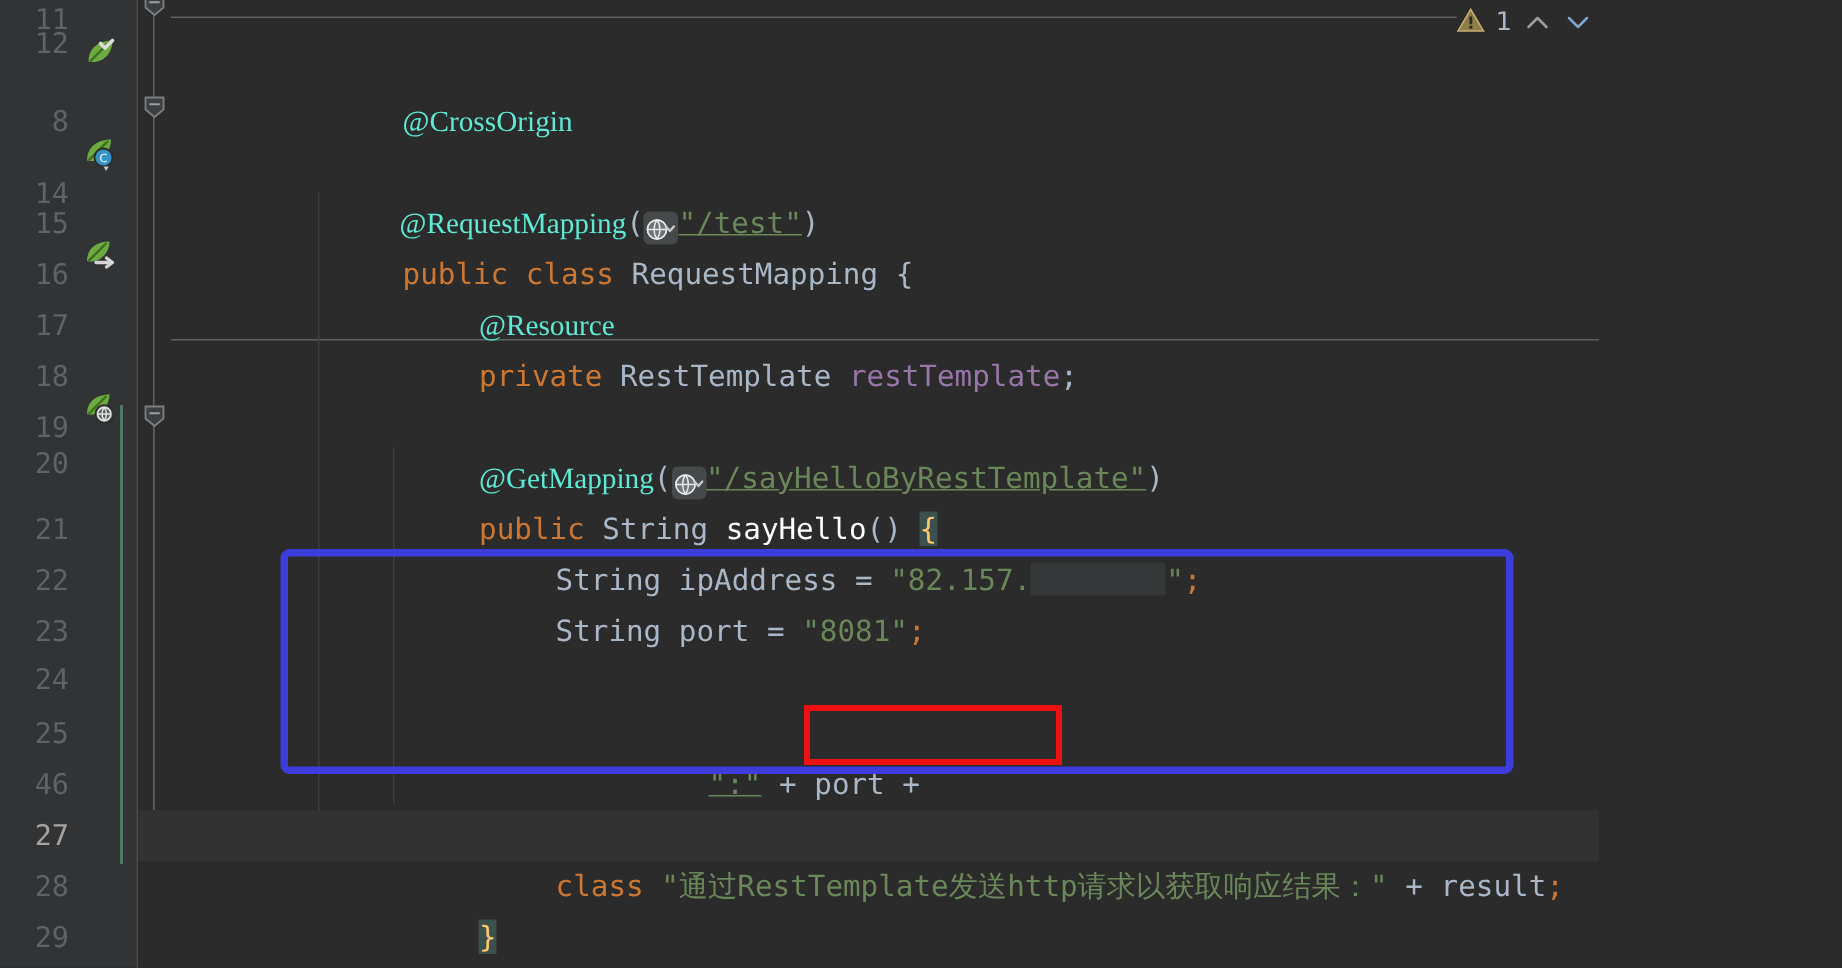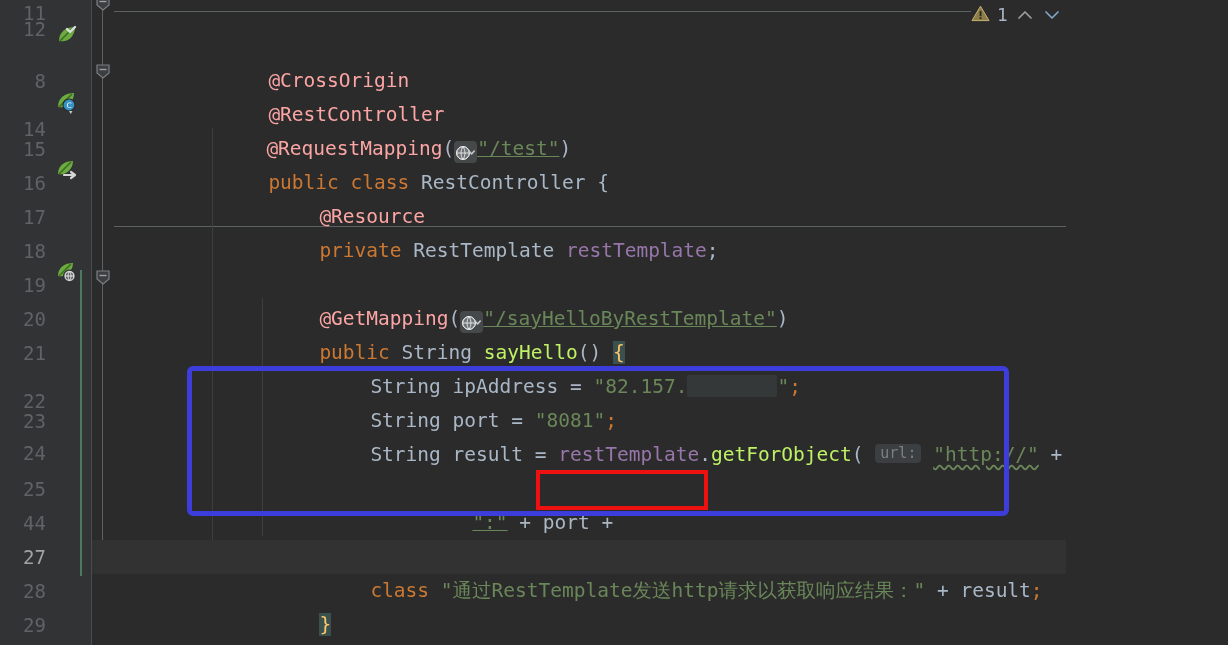--- a/index.html
+++ b/index.html
@@ -112,26 +112,26 @@
 
   
   .indent-guide {
     position: absolute;
     width: 1px;
     background: #3b3f41;
   }
 
   
   .kw       { color: #cc7832; }
-  .anno     { color: #fca5a5; }
+  .anno     { color: #5eead4; font-family: Liberation Serif, serif; }
   .type     { color: #a9b7c6; }
   .cls      { color: #a9b7c6; }
   .ident    { color: #a9b7c6; }
   .field    { color: #9876aa; }
-  .method   { color: #bef264; }
+  .method   { color: #ffffff; }
   .str      { color: #6a8759; }
   .punct    { color: #a9b7c6; }
   .paren    { color: #a9b7c6; }
   .brace-hl { background: #3b514d; color: #ffc66d; }
   .strlink  { color: #6a8759; text-decoration: underline; }
 
   .squiggle {
     text-decoration: underline;
     text-decoration-style: wavy;
     text-decoration-color: #6a8759;
@@ -233,27 +233,27 @@
   <div class="lineno-col">
     <div class="lineno" style="top:-4px">11</div>
     <div class="lineno" style="top:12px">12</div>
     <div class="lineno" style="top:64px">8</div>
     <div class="lineno" style="top:112px">14</div>
     <div class="lineno" style="top:132px">15</div>
     <div class="lineno" style="top:166px">16</div>
     <div class="lineno" style="top:200px">17</div>
     <div class="lineno" style="top:234px">18</div>
     <div class="lineno" style="top:268px">19</div>
-    <div class="lineno" style="top:302px">20</div>
+    <div class="lineno" style="top:292px">20</div>
     <div class="lineno" style="top:336px">21</div>
-    <div class="lineno" style="top:384px">22</div>
+    <div class="lineno" style="top:370px">22</div>
     <div class="lineno" style="top:404px">23</div>
     <div class="lineno" style="top:436px">24</div>
     <div class="lineno" style="top:472px">25</div>
-    <div class="lineno" style="top:506px">44</div>
+    <div class="lineno" style="top:506px">46</div>
     <div class="lineno current" style="top:540px">27</div>
     <div class="lineno" style="top:574px">28</div>
     <div class="lineno" style="top:608px">29</div>
   </div>
 
   <div class="gutter-icon" style="top:24px">
     <svg width="22" height="22" viewBox="0 0 22 22">
       <path d="M3 17 C3 7, 11 3, 19 3 C19 12, 12 19, 3 17 Z" fill="#6cab3f"></path>
       <path d="M4 17 L17 4" stroke="#3f6b22" stroke-width="1.6" fill="none"></path>
       <path d="M11 5 l3 3 l5 -5" stroke="#dcdcdc" stroke-width="2.4" fill="none" stroke-linecap="round" stroke-linejoin="round"></path>
@@ -328,40 +328,35 @@
 
     <div class="indent-guide" style="left:120px;top:128px;height:442px"></div>
     <div class="indent-guide" style="left:170px;top:298px;height:238px"></div>
 
     <div class="row" style="top:-4px">
       <span class="code-text" style="padding-left:12px">
         <span class="anno">@CrossOrigin</span>
       </span>
     </div>
 
-    <div class="row" style="top:30px">
-      <span class="code-text" style="padding-left:12px">
-        <span class="anno">@RestController</span>
-      </span>
-    </div>
 
     <div class="row" style="top:64px">
       <span class="code-text" style="padding-left:10px">
         <span class="anno">@RequestMapping</span><span class="paren">(</span><span class="globe-widget"><svg width="20" height="18" viewBox="0 0 20 18">
               <circle cx="8" cy="9" r="6.4" fill="#6e7375" stroke="#cfd2d4" stroke-width="1"></circle>
               <circle cx="8" cy="9" r="6.4" fill="none" stroke="#e8eaec" stroke-width="1"></circle>
               <path d="M1.6 9 h12.8 M8 2.6 c2.6 3.6 2.6 9.2 0 12.8 c-2.6 -3.6 -2.6 -9.2 0 -12.8" fill="none" stroke="#e8eaec" stroke-width="0.9"></path>
               <path d="M14 7 l2.6 3 l2.6 -3" fill="none" stroke="#c6c9cb" stroke-width="1.6" stroke-linecap="round" stroke-linejoin="round"></path>
             </svg></span><span class="strlink">"/test"</span><span class="paren">)</span>
       </span>
     </div>
 
     <div class="row" style="top:98px">
       <span class="code-text" style="padding-left:12px">
-        <span class="kw">public</span> <span class="kw">class</span> <span class="cls">RestController</span> <span class="punct">{</span>
+        <span class="kw">public</span> <span class="kw">class</span> <span class="cls">RequestMapping</span> <span class="punct">{</span>
       </span>
     </div>
 
     <div class="row" style="top:166px">
       <span class="code-text" style="padding-left:63px">
         <span class="kw">private</span> <span class="type">RestTemplate</span> <span class="field">restTemplate</span><span class="punct">;</span>
       </span>
     </div>
 
     <div class="row" style="top:132px">
@@ -394,25 +389,20 @@
         <span class="type">String</span> <span class="ident">ipAddress</span> <span class="punct">=</span> <span class="str">"82.157.</span><span class="redact" style="width:90px"></span><span class="str">"</span><span class="kw">;</span>
       </span>
     </div>
 
     <div class="row" style="top:336px">
       <span class="code-text" style="padding-left:114px">
         <span class="type">String</span> <span class="ident">port</span> <span class="punct">=</span> <span class="str">"8081"</span><span class="kw">;</span>
       </span>
     </div>
 
-    <div class="row" style="top:370px">
-      <span class="code-text" style="padding-left:114px">
-        <span class="type">String</span> <span class="ident">result</span> <span class="punct">=</span> <span class="field">restTemplate</span><span class="punct">.</span><span class="method">getForObject</span><span class="paren">(</span> <span class="param-hint">url:</span> <span class="str squiggle">"http://"</span> <span class="punct">+</span>
-      </span>
-    </div>
 
 
     <div class="row" style="top:438px">
       <span class="code-text" style="padding-left:216px">
         <span class="str" style="text-decoration:underline;text-decoration-color:#6a8759">":"</span> <span class="punct">+</span> <span class="ident">port</span> <span class="punct">+</span>
       </span>
     </div>
 
     <div class="row" style="top:472px">
       <span class="code-text" style="padding-left:216px">

